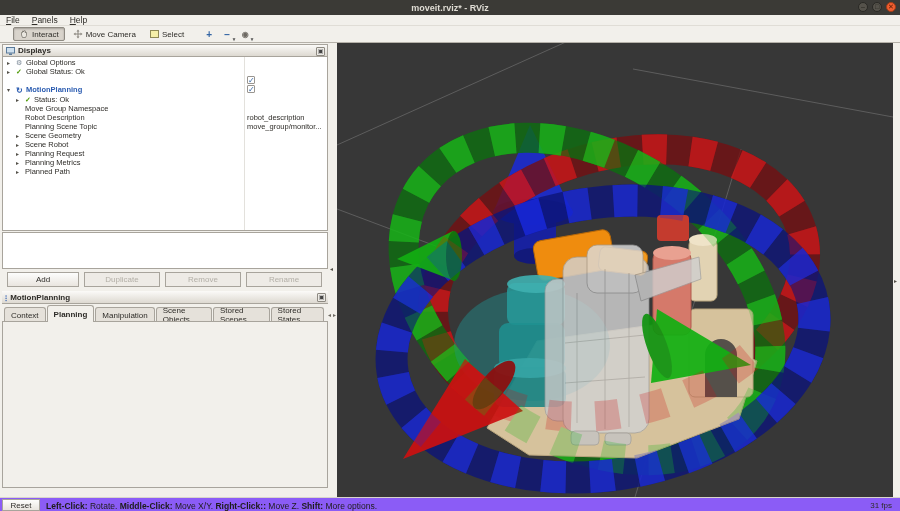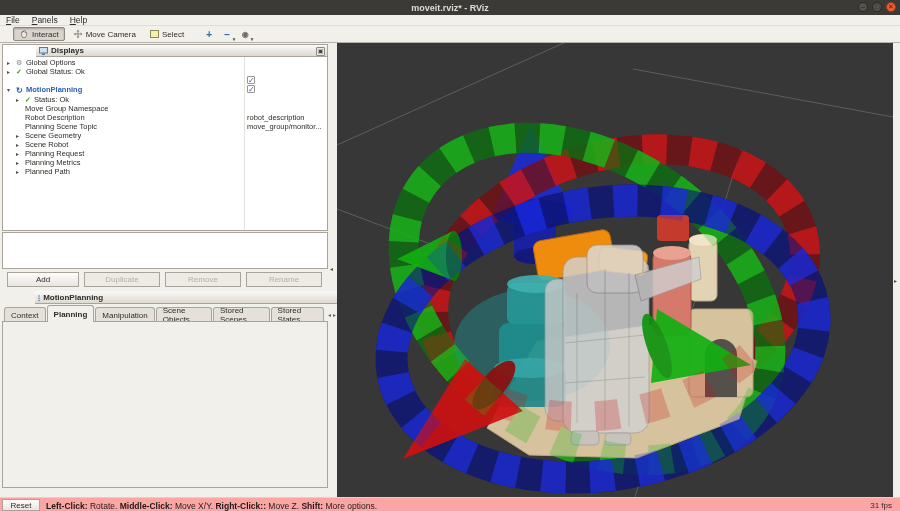--- a/index.html
+++ b/index.html
@@ -31,21 +31,21 @@
   .iconbtn { width:14px; height:14px; display:flex; align-items:center; justify-content:center;
              font-size:10px; font-weight:bold; color:#3465a4; margin-right:4px; position:relative; }
   .iconbtn .dd { position:absolute; right:-1px; bottom:-1px; font-size:5px; color:#555; }
   .selbox { width:9px; height:8px; background:#f6f0a8; border:1px solid #8f8a55; }
 
   
   .workspace { position:absolute; left:0; top:43px; width:900px; height:454px; }
   .leftcol { position:absolute; left:0; top:0; width:337px; height:454px; background:#f2f0eb; }
   .panelbox { position:absolute; background:#fff; border:1px solid #a8a49c; }
   .pheader { position:relative; height:12px; background:linear-gradient(#fbfaf8,#ddd9d1);
-             border-bottom:1px solid #a8a49c; display:flex; align-items:center; padding:0 3px; gap:3px;margin-left:33px; }
+             border-bottom:1px solid #a8a49c; display:flex; align-items:center; padding:0 3px; gap:3px; }
   .pheader .ptitle { font-size:8px; font-weight:bold; color:#2e2c28; }
   .pclose { position:absolute; right:2px; top:1.5px; width:9px; height:9px; border:1px solid #8e8a82;
             background:#eceae5; font-size:6px; line-height:7px; text-align:center; color:#444; border-radius:1px; }
 
   
   .dtree { position:absolute; left:0; top:12px; right:0; bottom:0; background:#fff; overflow:hidden; }
   .vdivider { position:absolute; left:241px; top:0; bottom:0; width:1px; background:#e3e1dc; }
   .trow { position:absolute; left:0; height:9px; width:240px; }
   .caret { position:absolute; font-size:6px; color:#55524b; top:0.5px; }
   .ticon { position:absolute; font-size:7px; top:0.5px; }
@@ -93,21 +93,21 @@
   .spin .steps span { flex:1; font-size:4px; line-height:5px; text-align:center; color:#444; }
   .cbrow { position:absolute; display:flex; align-items:center; gap:4px; }
   .cbrow .cblabel { font-size:8px; color:#2e2c28; white-space:nowrap; }
 
   
   .viewport { position:absolute; left:337px; top:0; width:556px; height:454px; background:#373737; }
   .rightstrip { position:absolute; left:893px; top:0; width:7px; height:454px; background:#f2f0eb; }
   .splitarrow { position:absolute; font-size:6px; color:#55524b; }
 
   
-  .statusbar { position:absolute; left:0; top:497px; width:900px; height:14px; background:#fca5a5;
+  .statusbar { position:absolute; left:0; top:497px; width:900px; height:14px; background:#8b5cf6;
                border-top:1px solid #d8d4cc; }
   .statusbar .help { position:absolute; left:46px; top:3px; font-size:8.5px; color:#1d1c1a; white-space:nowrap; }
   .statusbar .key { font-weight:bold; }
   .fps { position:absolute; right:8px; top:3px; font-size:8px; color:#2e2c28; }
 </style>
 </head>
 <body>
 
 <div class="app">
 

